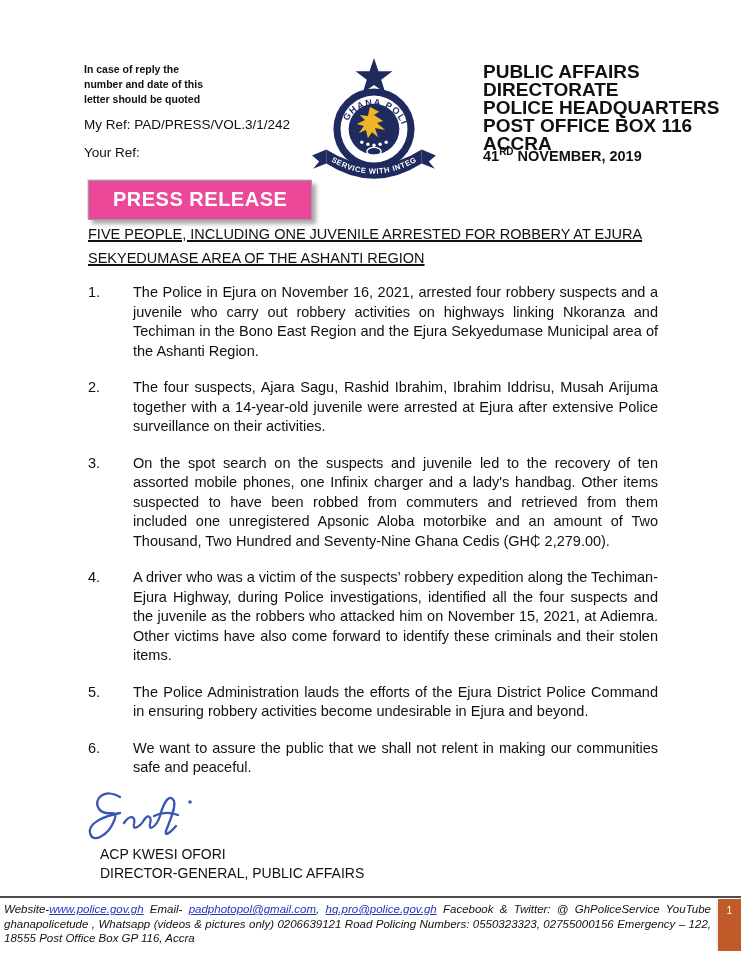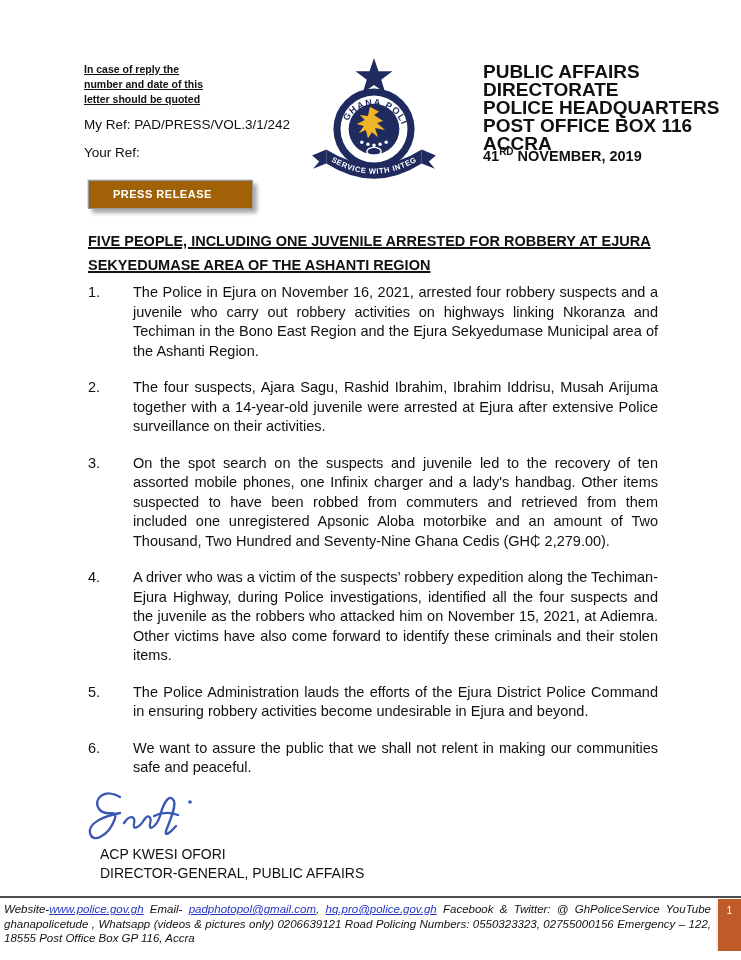--- a/index.html
+++ b/index.html
@@ -2,39 +2,39 @@
 <html><head>
 <meta charset="utf-8">
 <style>
   html,body{margin:0;padding:0;background:#e8e8e8;}
   .page{
     position:relative;width:741px;height:960px;background:#ffffff;overflow:hidden;
     font-family:"Liberation Sans","DejaVu Sans",sans-serif;color:#111;
   }
   
   .reply-note{position:absolute;left:84px;top:62px;font-size:10.5px;font-weight:700;line-height:15px;}
-  .reply-note div{text-decoration:underline;}
+  .reply-note div{}
   .ref-line{position:absolute;left:84px;font-size:13.5px;}
   .my-ref{top:117px;}
   .your-ref{top:145px;}
   
   .directorate{position:absolute;left:483px;top:63px;font-weight:700;font-size:19px;line-height:18px;}
   .date-line{position:absolute;left:483px;top:146px;font-weight:700;font-size:14.5px;}
   .date-line sup{font-size:10px;vertical-align:super;}
   
   .crest{position:absolute;left:306px;top:56px;width:136px;height:132px;}
   
   .press-box{
-    position:absolute;left:88px;top:180px;background:#a16207;color:#fff;
-    font-weight:700;font-size:11px;letter-spacing:.5px;padding:7px 40px 8px 24px;
+    position:absolute;left:88px;top:180px;background:#ec4899;color:#fff;
+    font-weight:700;font-size:20px;letter-spacing:.5px;padding:7px 24px 8px 24px;
     border:1px solid #999;box-shadow:4px 4px 4px #aaa, -1px -1px 0 #ddd;
   }
   
   .doc-title{
-    position:absolute;left:88px;top:229px;width:578px;font-weight:700;font-size:14.5px;
+    position:absolute;left:88px;top:222px;width:578px;font-weight:400;font-size:14.5px;
     line-height:24px;
   }
   .doc-title span{text-decoration:underline;text-decoration-thickness:1.5px;}
   
   .body-copy{position:absolute;left:88px;top:283px;width:570px;font-size:14.5px;line-height:19.5px;}
   .para{display:flex;margin-bottom:17px;}
   .para-num{width:45px;flex-shrink:0;}
   .para-text{flex:1;text-align:justify;}
   
   .signature{position:absolute;left:84px;top:786px;width:124px;height:60px;}

